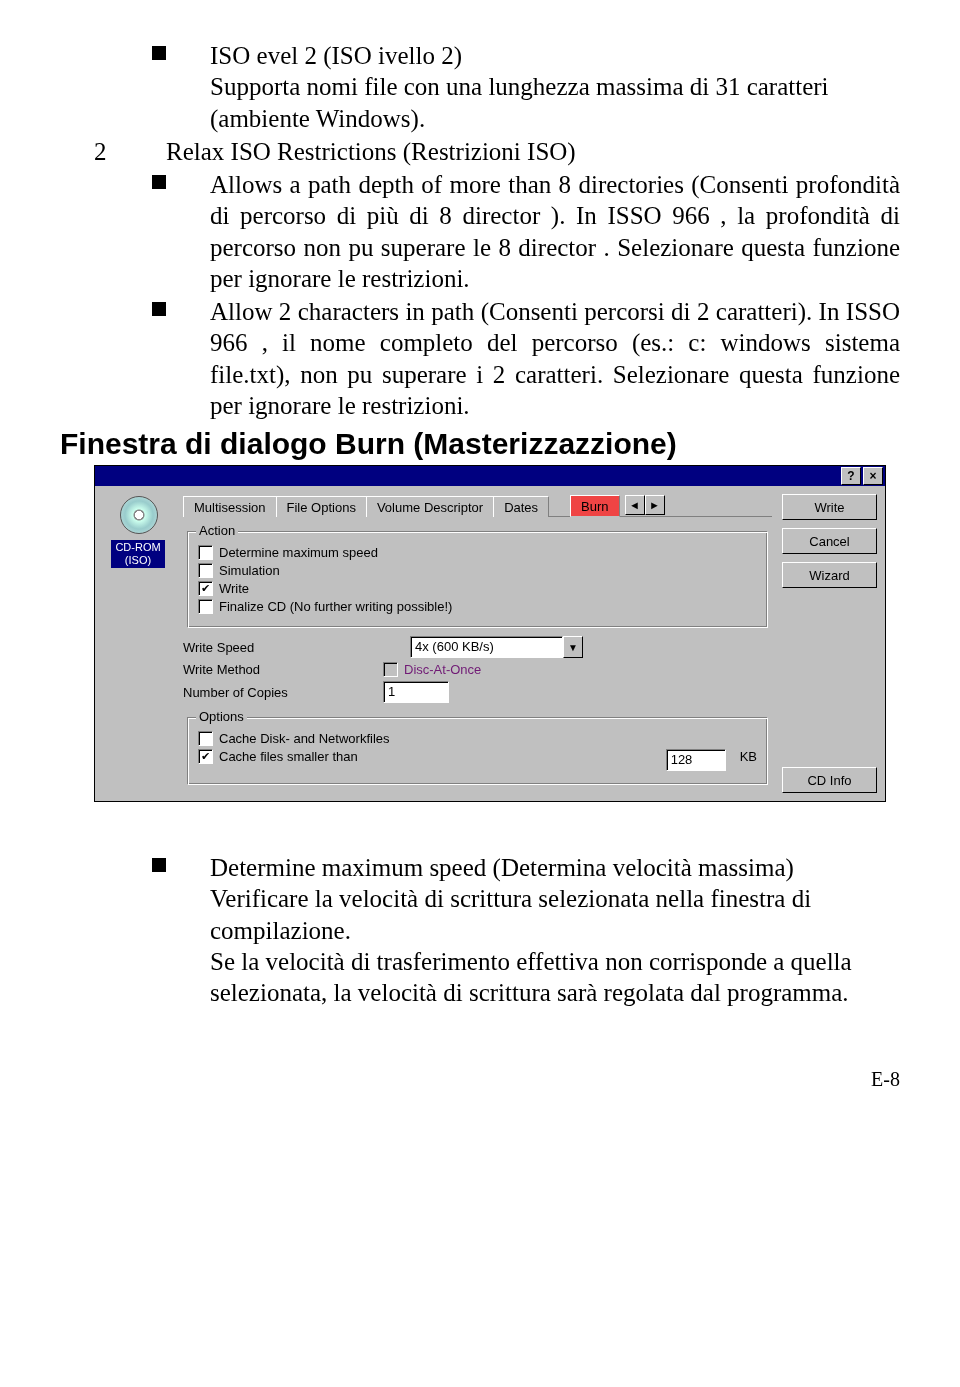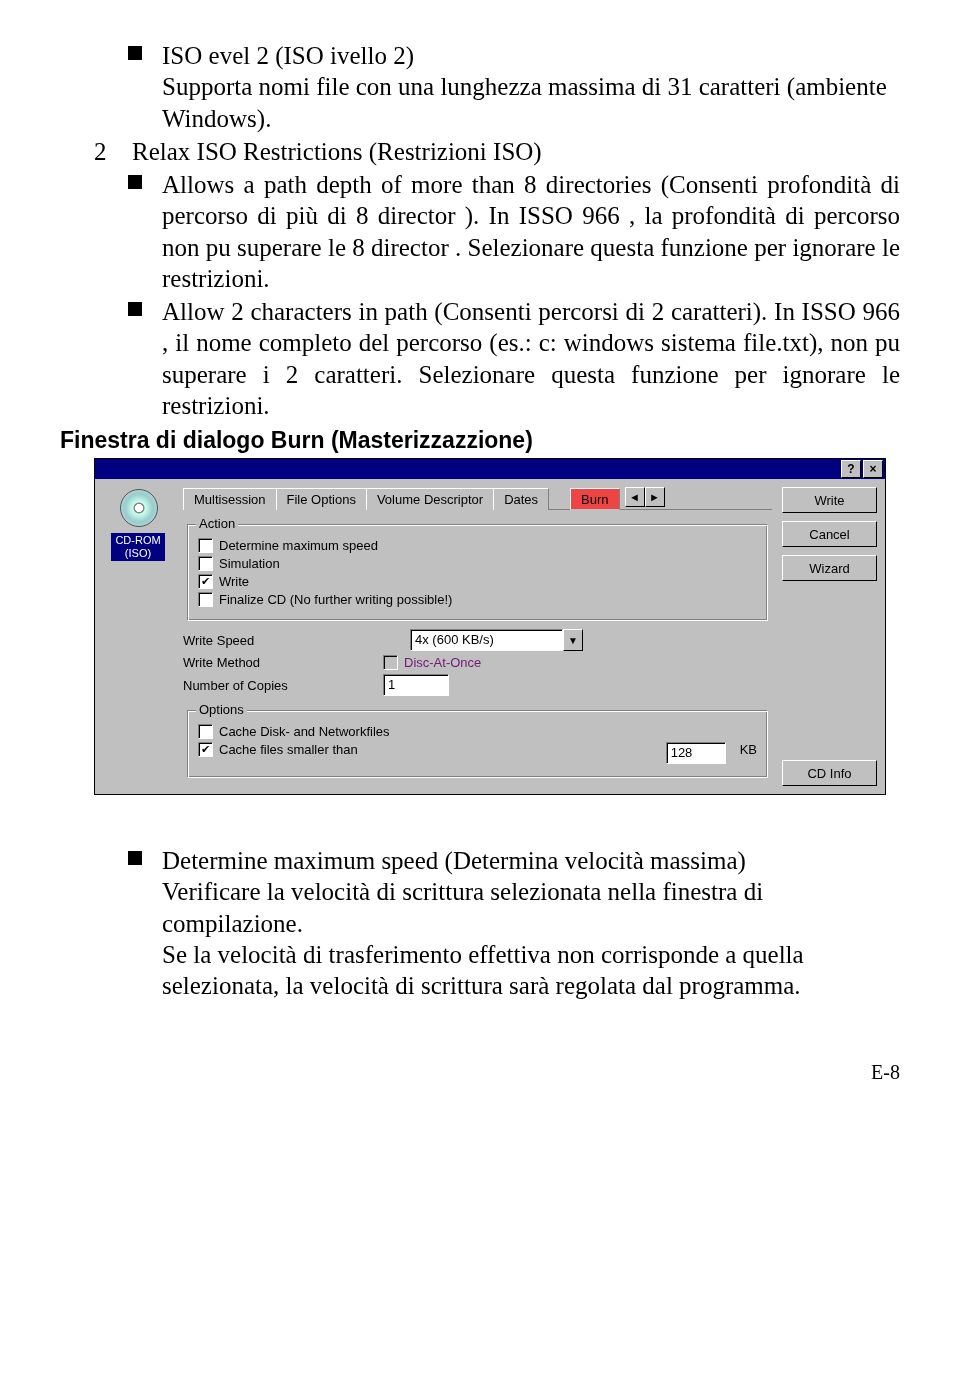--- a/index.html
+++ b/index.html
@@ -36,25 +36,25 @@
     width: 34px;
     flex: 0 0 34px;
   }
   .body-text {
     font-size: 25px;
     line-height: 1.25;
     flex: 1;
     text-align: justify;
   }
   .body-text.noj { text-align: left; }
-  .leftpad { margin-left: 34px; }
+  .leftpad { margin-left: 34px; gap: 24px; }
   .heading {
     font-family: Arial, Helvetica, sans-serif;
     font-weight: bold;
-    font-size: 23px;
+    font-size: 30px;
     margin: 6px 0 4px 0;
   }
   
   .dialog {
     width: 790px;
     margin-left: 34px;
     background: #c0c0c0;
     border: 1px solid #000;
     font-family: "MS Sans Serif", Tahoma, Arial, sans-serif;
     font-size: 13px;
@@ -132,20 +132,21 @@
     border-left: 1px solid #fff;
     border-right: 1px solid #000;
     border-bottom: 1px solid #000;
     display: flex;
     align-items: center;
     justify-content: center;
     font-size: 13px;
   }
   .tabs {
     display: flex;
+    align-items: center;
     border-bottom: 1px solid #808080;
     font-size: 13px;
   }
   .tab {
     padding: 3px 10px 2px 10px;
     border-top: 1px solid #fff;
     border-left: 1px solid #fff;
     border-right: 1px solid #808080;
     background: #c0c0c0;
     margin-right: -1px;
@@ -261,21 +262,21 @@
     <div class="indent-col"></div>
     <div class="square"></div>
     <div class="body-text noj">
       <span>ISO   evel 2 (ISO   ivello 2)</span><br>
       <span>Supporta nomi file con una lunghezza massima di 31  caratteri (ambiente Windows).</span>
     </div>
   </div>
 
   <div class="bullet-row leftpad">
     <div class="num-col">2</div>
-    <div class="body-text noj" style="margin-left:4px;">
+    <div class="body-text noj" style="margin-left:14px;">
       <span>Relax ISO Restrictions (Restrizioni ISO)</span>
     </div>
   </div>
 
   <div class="bullet-row leftpad">
     <div class="indent-col"></div>
     <div class="square"></div>
     <div class="body-text">Allows a path depth of more than 8 directories (Consenti profondità di percorso di più di 8 director ). In ISSO 966 , la profondità di percorso non pu   superare le 8 director . Selezionare questa funzione per ignorare le restrizioni.</div>
   </div>
 

